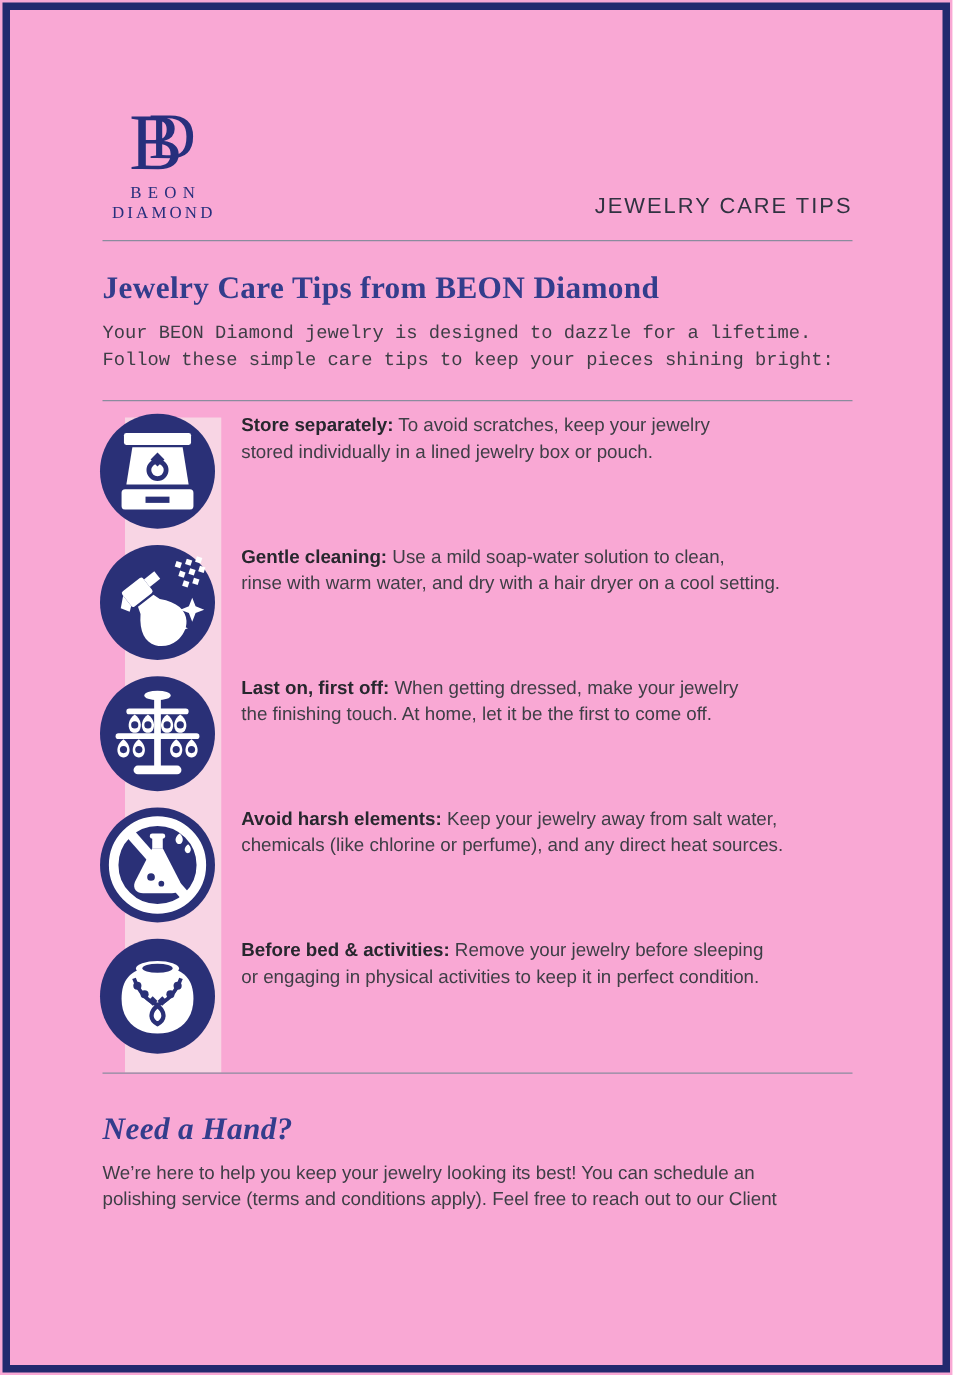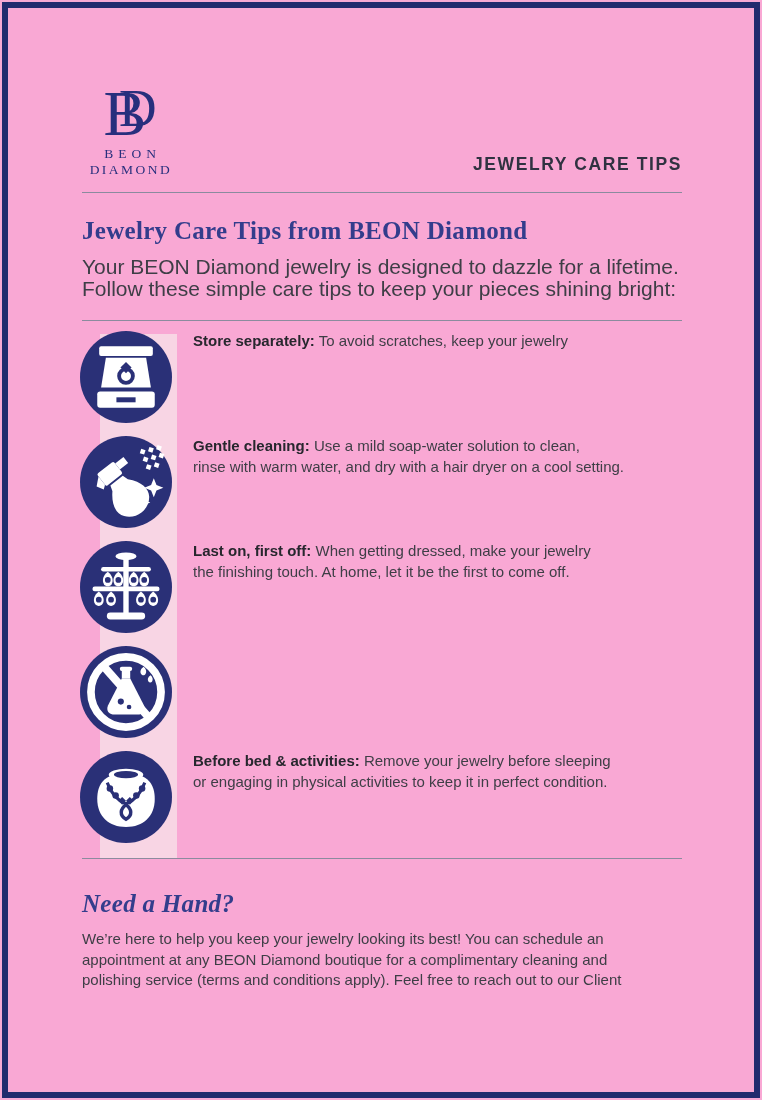--- a/index.html
+++ b/index.html
@@ -19,32 +19,32 @@
   .page{position:relative;width:762px;height:1100px;background:#f9a8d4;overflow:hidden;}
   .frame{position:absolute;inset:2px;border:6px solid var(--navy-border);pointer-events:none;}
 
   
   .logo{position:absolute;left:78px;top:82px;width:104px;text-align:center;color:var(--navy-logo);}
   .monogram{font-family:"Liberation Serif",serif;line-height:1;height:62px;}
   .mono-b{font-size:64px;font-weight:400;}
   .mono-d{font-size:52px;font-weight:400;margin-left:-27px;position:relative;top:-9px;}
   .logo-name{font-family:"Liberation Serif",serif;font-size:13.5px;letter-spacing:5px;margin-top:2px;margin-left:5px;}
   .logo-name2{font-family:"Liberation Serif",serif;font-size:13.5px;letter-spacing:2.5px;margin-top:0;margin-left:2px;}
-  .header-title{position:absolute;right:80px;top:154px;font-size:17.5px;font-weight:700;letter-spacing:1.6px;color:var(--header-title);}
+  .header-title{position:absolute;right:80px;top:154px;font-size:17.5px;font-weight:400;letter-spacing:1.6px;color:var(--header-title);}
 
   .divider{position:absolute;left:82px;width:600px;height:0;border-top:1.5px solid var(--divider);}
   .div1{top:192px;}
   .div2{top:320px;}
   .div3{top:858px;}
 
   .h-serif{position:absolute;left:82px;font-family:"Liberation Serif",serif;font-weight:700;font-size:25px;color:var(--navy-heading);letter-spacing:0.3px;}
   .h1{top:217px;}
   .h2{top:890px;font-style:italic;}
 
-  .intro{position:absolute;left:82px;top:256px;font-size:21px;line-height:21.5px;color:var(--text-body);}
+  .intro{position:absolute;left:82px;top:256px;font-size:15px;line-height:21.5px;color:var(--text-body);font-family:Liberation Mono, monospace;}
   .footer-text{position:absolute;left:82px;top:929px;width:610px;font-size:15px;line-height:20.5px;color:var(--text-body);}
 
   .icon-band{position:absolute;left:100px;top:334px;width:77px;height:524px;background:var(--band);opacity:.6;}
 
   .tips{position:absolute;left:80px;top:331px;width:620px;}
   .tip-row{height:105px;display:flex;align-items:flex-start;}
   .tip-icon{width:92px;height:92px;border-radius:50%;background:var(--navy-icon);flex:0 0 92px;position:relative;}
   .tip-icon svg{position:absolute;inset:0;width:92px;height:92px;}
   .tip-text{margin-left:21px;font-size:15px;line-height:20.5px;color:var(--text-body);}
   .tip-text strong{color:var(--label-dark);font-weight:700;}
@@ -87,20 +87,21 @@
           <path class="w" d="M13.5,14 L11,29.5 H37 L34.5,14 Z"></path>
           <circle class="ns" cx="24" cy="23.5" r="3.6" stroke-width="2"></circle>
           <path class="n" d="M24,16.2 l2.9,2.9 -2.9,2.9 -2.9,-2.9 Z"></path>
           <rect class="w" x="9" y="31.5" width="30" height="8.5" rx="1.5"></rect>
           <rect class="n" x="19" y="34.6" width="10" height="2.6"></rect>
         </svg>
       </div>
       <p class="tip-text">
         <strong>Store separately:</strong>
         <span>To avoid scratches, keep your jewelry</span><br>
+        <span>stored individually in a lined jewelry box or pouch.</span>
       </p>
     </div>
 
     <div class="tip-row">
       <div class="tip-icon">
         <svg viewBox="0 0 48 48" aria-hidden="true">
           <g transform="rotate(-38 22 28)">
             <path class="w" d="M17.5,25.5 C12.5,31 11.8,36 14.3,39.5 C16.3,42.3 19.5,43.6 22.6,43.6 C25.7,43.6 28.9,42.3 30.9,39.5 C33.4,36 32.7,31 27.7,25.5 L26.7,22.5 H18.5 Z"></path>
             <rect class="w" x="16.5" y="13.5" width="11" height="8" rx="1"></rect>
             <rect class="w" x="27.5" y="15" width="5.5" height="4"></rect>
@@ -176,20 +177,25 @@
             <circle cx="25.6" cy="31.8" r="1.2"></circle>
             <circle cx="26.6" cy="26.8" r="1"></circle>
           </g>
           <g class="w">
             <path d="M33.2,10.8 C34.6,12 34.9,13.5 34.2,14.6 C33.7,15.5 32.4,15.5 31.9,14.6 C31.2,13.5 31.5,12 33.2,10.8 Z"></path>
             <path d="M36.8,15.3 C38,16.3 38.2,17.6 37.6,18.5 C37.2,19.3 36.1,19.3 35.7,18.5 C35.1,17.6 35.3,16.3 36.8,15.3 Z"></path>
           </g>
           <line class="ws" x1="12" y1="10.2" x2="36.8" y2="38.3" stroke-width="4.2"></line>
         </svg>
       </div>
+      <p class="tip-text">
+        <strong>Avoid harsh elements:</strong>
+        <span>Keep your jewelry away from salt water,</span><br>
+        <span>chemicals (like chlorine or perfume), and any direct heat sources.</span>
+      </p>
     </div>
 
     <div class="tip-row">
       <div class="tip-icon">
         <svg viewBox="0 0 48 48" aria-hidden="true">
           <path class="w" d="M9,25 C9,17 13,13.8 17.5,12.4 L30.5,12.4 C35,13.8 39,17 39,25 C39,34 33,39.6 24,39.6 C15,39.6 9,34 9,25 Z"></path>
           <ellipse class="w" cx="24" cy="12.4" rx="9" ry="3.1"></ellipse>
           <ellipse class="n" cx="24" cy="12.3" rx="6.3" ry="1.9"></ellipse>
           <g class="ns" stroke-width="1.6">
             <path d="M14.2,16.5 C16.2,22 19,25.6 24,27.6"></path>
@@ -213,16 +219,15 @@
       </p>
     </div>
 
   </div>
 
   <div class="divider div3"></div>
 
   <div class="h-serif h2">Need a Hand?</div>
   <div class="footer-text">
     <div>We’re here to help you keep your jewelry looking its best! You can schedule an</div>
-    <div>appointment at any BEON Diamond boutique for a complimentary cleaning and</div>
     <div>polishing service (terms and conditions apply). Feel free to reach out to our Client</div>
   </div>
 </div>
 
 </body></html>

